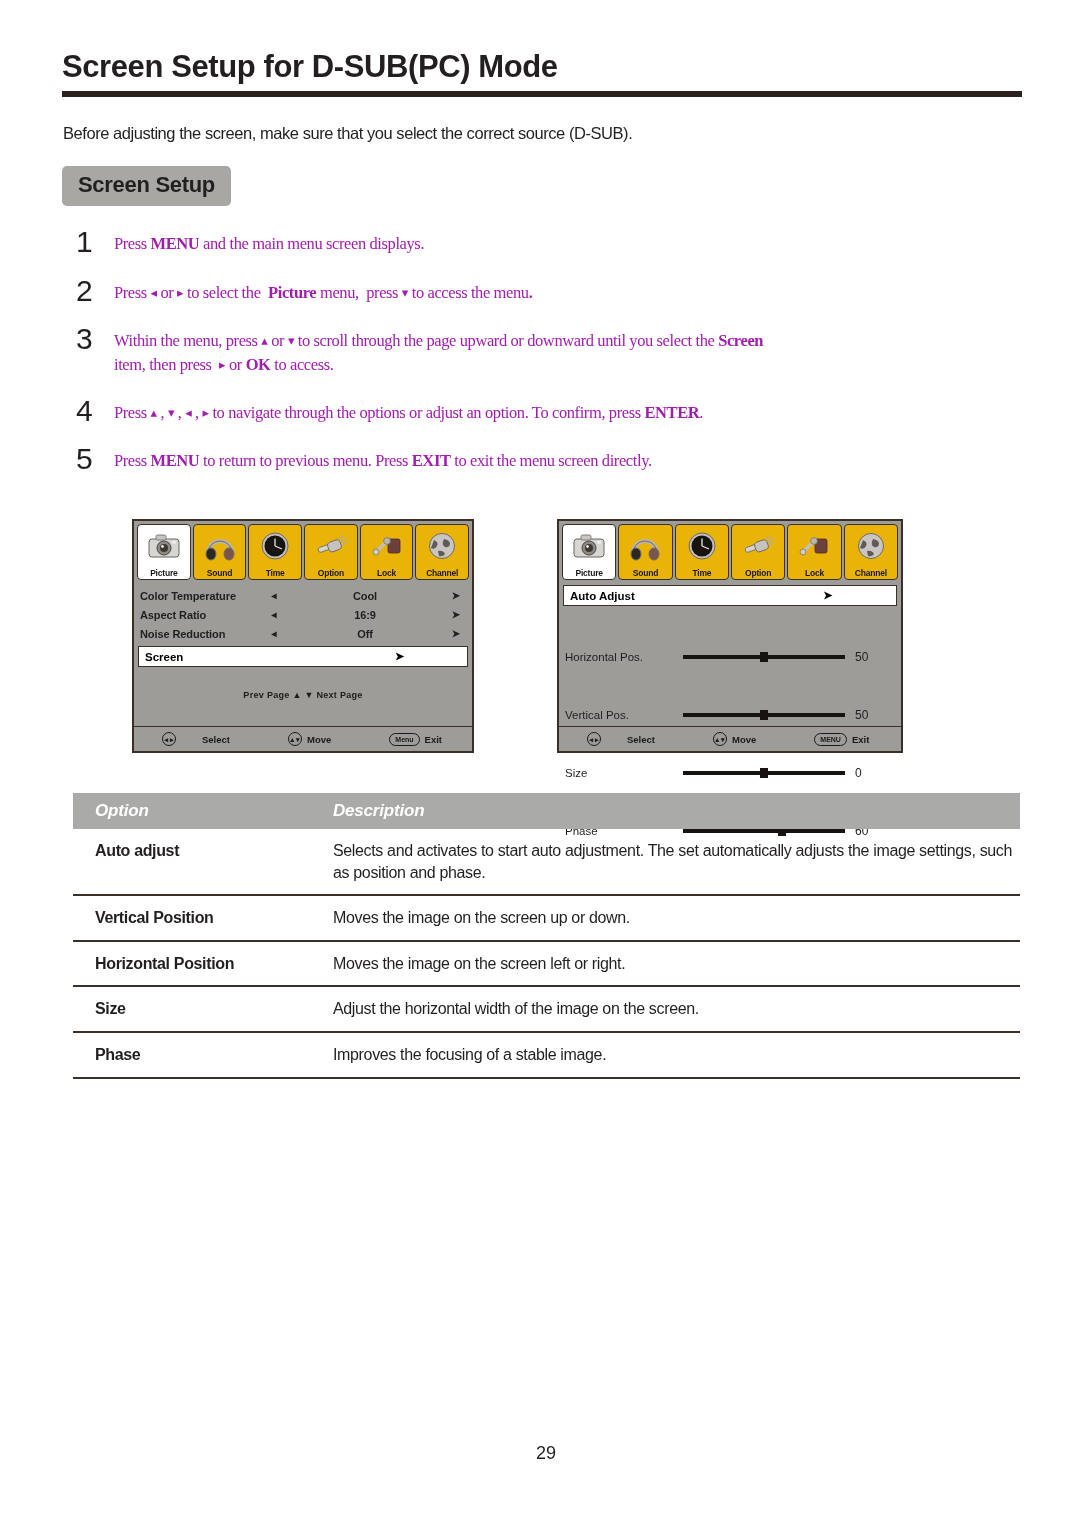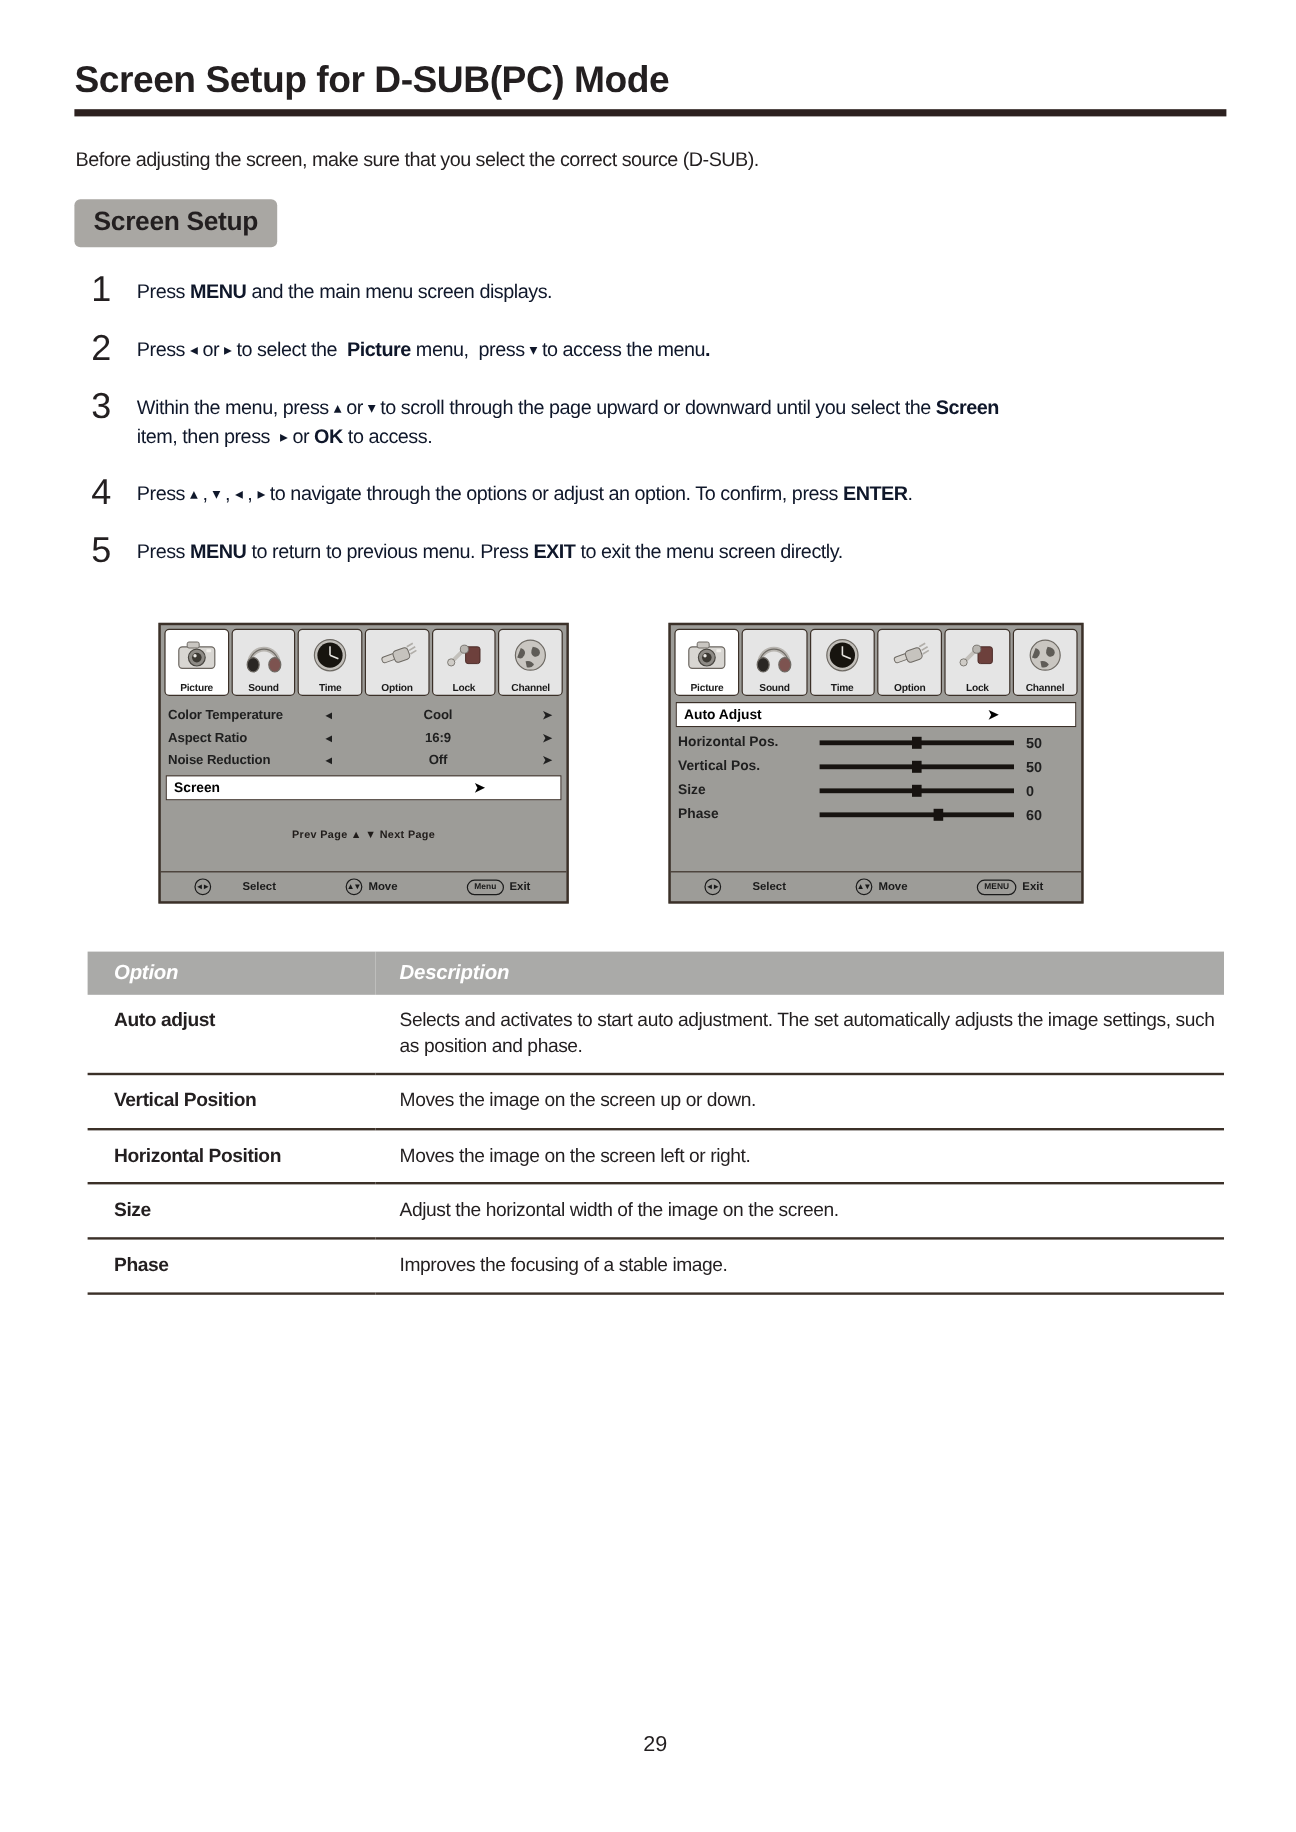--- a/index.html
+++ b/index.html
@@ -89,22 +89,23 @@
     color: #231f20;
     line-height: 0.95;
     padding-left: 4px;
     box-sizing: border-box;
   }
   .step-body {
     flex: 1;
     font-size: 16.5px;
     line-height: 1.45;
     letter-spacing: -0.4px;
-    color: #0f172a;
+    color: #a21caf;
     padding-top: 4px;
+    font-family: Liberation Serif, serif;
   }
   .step-body b { font-weight: bold; }
   .arrow-gl { font-size: 13px; vertical-align: 1px; }
 
   
   .osd {
     position: absolute;
     background: #9d9c98;
     border: 2px solid #3b3028;
     box-sizing: border-box;
@@ -113,21 +114,21 @@
   #osd-left  { left: 132px; top: 519px; width: 342px; height: 234px; }
   #osd-right { left: 557px; top: 519px; width: 346px; height: 234px; }
 
   .osd-iconbar {
     display: flex;
     padding: 3px 3px 0 3px;
     gap: 2px;
   }
   .osd-tab {
     flex: 1;
-    background: #e5e5e5;
+    background: #eab308;
     border: 1.5px solid #3b3028;
     border-radius: 4px;
     height: 56px;
     position: relative;
     box-sizing: border-box;
     overflow: hidden;
   }
   .osd-tab.active { background: #ffffff; }
   .osd-tab-label {
     position: absolute;
@@ -180,22 +181,23 @@
     color: #000;
   }
   .osd-highlight .arr { margin-left: auto; margin-right: 18%; font-size: 11px; }
 
   
   .osd-srow {
     display: flex;
     align-items: center;
     height: 20px;
     font-size: 11.5px;
-    font-weight: bold;
+    font-weight: normal;
     color: #1f1f1f;
+    margin-top: 38px;
   }
   .osd-srow .lbl { width: 118px; flex: 0 0 118px; }
   .osd-srow .track {
     position: relative;
     width: 162px;
     height: 4px;
     background: #171310;
   }
   .osd-srow .knob {
     position: absolute;

